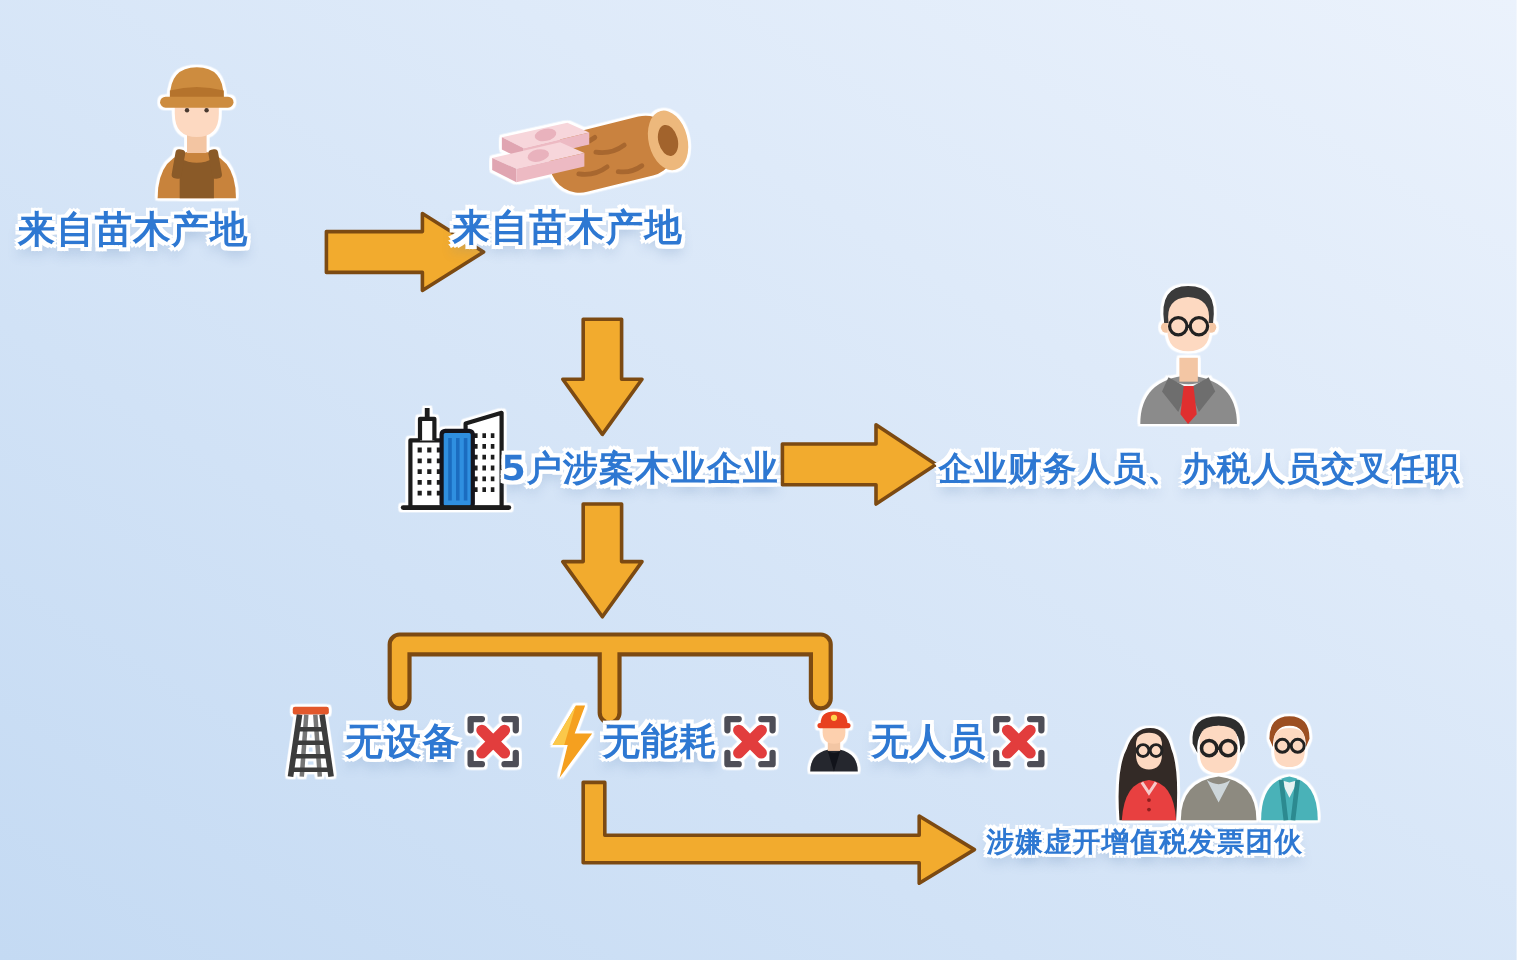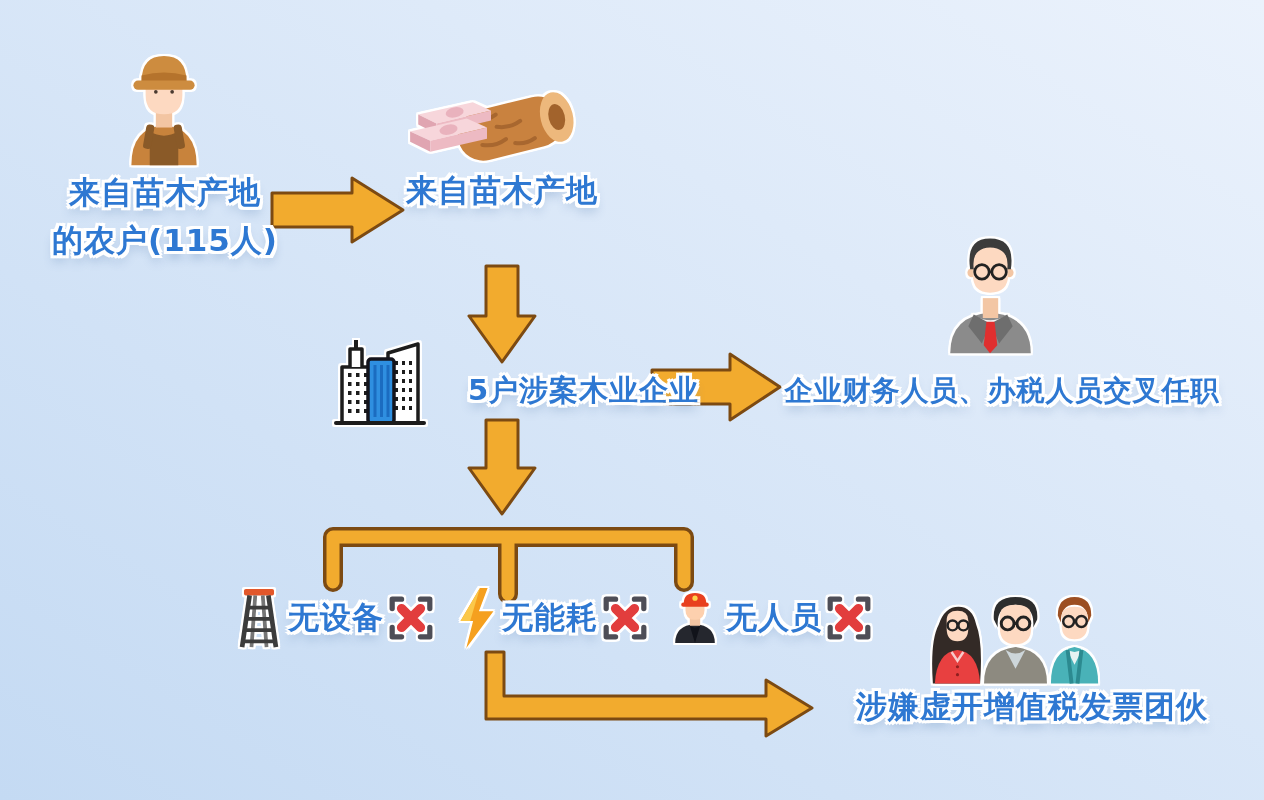--- a/index.html
+++ b/index.html
@@ -15,39 +15,39 @@
   }
   .abs{position:absolute;}
   svg.overlay{position:absolute;left:0;top:0;width:1264px;height:800px;pointer-events:none;}
   .otext{
     font-weight:bold;color:var(--text-blue);letter-spacing:1px;
     text-shadow:
       -3px -3px 0 #fff,0 -3px 0 #fff,3px -3px 0 #fff,
       -3px 0 0 #fff,3px 0 0 #fff,
       -3px 3px 0 #fff,0 3px 0 #fff,3px 3px 0 #fff,
       0 7px 10px rgba(96,134,182,.45);
-    white-space:nowrap;text-align:center;
+    white-space:nowrap;
   }
   .red{color:var(--text-red);}
   .oicon{filter:drop-shadow(2px 0 0 #fff) drop-shadow(-2px 0 0 #fff) drop-shadow(0 2px 0 #fff) drop-shadow(0 -2px 0 #fff);}
   
   .farmer-ic{left:113px;top:50px;width:102px;}
   .txt-farmers{left:15px;top:168px;width:300px;font-size:31px;line-height:1.55;}
   .logmoney-ic{left:398px;top:76px;width:182px;}
   .txt-invoice{left:377px;top:168px;width:250px;font-size:31px;line-height:1.45;}
   .buildings-ic{left:332px;top:333px;width:95px;}
-  .txt-companies{left:418px;top:371px;width:235px;font-size:29px;padding-left:48px;}
+  .txt-companies{left:418px;top:371px;width:235px;font-size:29px;}
   .businessman-ic{left:943px;top:233px;width:95px;}
   .txt-staff{left:782px;top:372px;width:440px;font-size:28px;}
   .bottom-row{left:236px;top:586px;display:flex;align-items:center;}
   .no-item{display:flex;align-items:center;}
   .no-item .lbl{font-size:31px;margin:0 4px 0 6px;}
   .gap{width:22px;}
   .people-ic{left:925px;top:592px;width:182px;}
-  .txt-gang{left:822px;top:686px;width:420px;font-size:31px;}
+  .txt-gang{left:822px;top:686px;width:420px;font-size:23px;}
   .ladder-ic{width:46px;height:62px;}
   .bolt-ic{width:40px;height:64px;}
   .worker-ic{width:50px;height:58px;}
   .xmark-ic{width:46px;height:46px;}
 </style>
 </head>
 <body>
 
 <div class="canvas">
 
@@ -73,21 +73,20 @@
     <rect x="42" y="56" width="16" height="20" fill="#f3c5a2"></rect>
     <path d="M32 34 Q32 18 50 18 Q68 18 68 34 L68 44 Q68 63 50 63 Q32 63 32 44 Z" fill="#fdd9c1"></path>
     <circle cx="42" cy="41" r="1.8" fill="#4a3a30"></circle>
       <circle cx="58" cy="41" r="1.8" fill="#4a3a30"></circle>
     <path d="M28 31 Q28 6 50 6 Q72 6 72 31 Z" fill="#cd8c3f"></path>
     <path d="M28 25 Q50 19 72 25 L72 31 L28 31 Z" fill="#b5732c"></path>
     <rect x="20" y="30" width="60" height="9" rx="4.5" fill="#cd8c3f"></rect>
   </svg>
   <div class="abs otext txt-farmers">
     <div>来自苗木产地</div>
-    <div>的农户(115人)</div>
   </div>
 
   <svg class="abs oicon logmoney-ic" viewBox="0 0 180 100">
     <g transform="rotate(-14 115 50)">
       <rect x="58" y="26" width="106" height="50" rx="25" fill="#c9823f"></rect>
       <path d="M76 34 q12 5 24 0 M98 46 q12 5 24 0 M80 60 q12 5 24 0 M112 66 q10 4 20 0" stroke="#a8672f" stroke-width="4" fill="none" stroke-linecap="round"></path>
       <ellipse cx="158" cy="51" rx="16" ry="25" fill="#edb87c"></ellipse>
       <ellipse cx="158" cy="51" rx="8" ry="13" fill="#a2632c"></ellipse>
     </g>
     <g>

